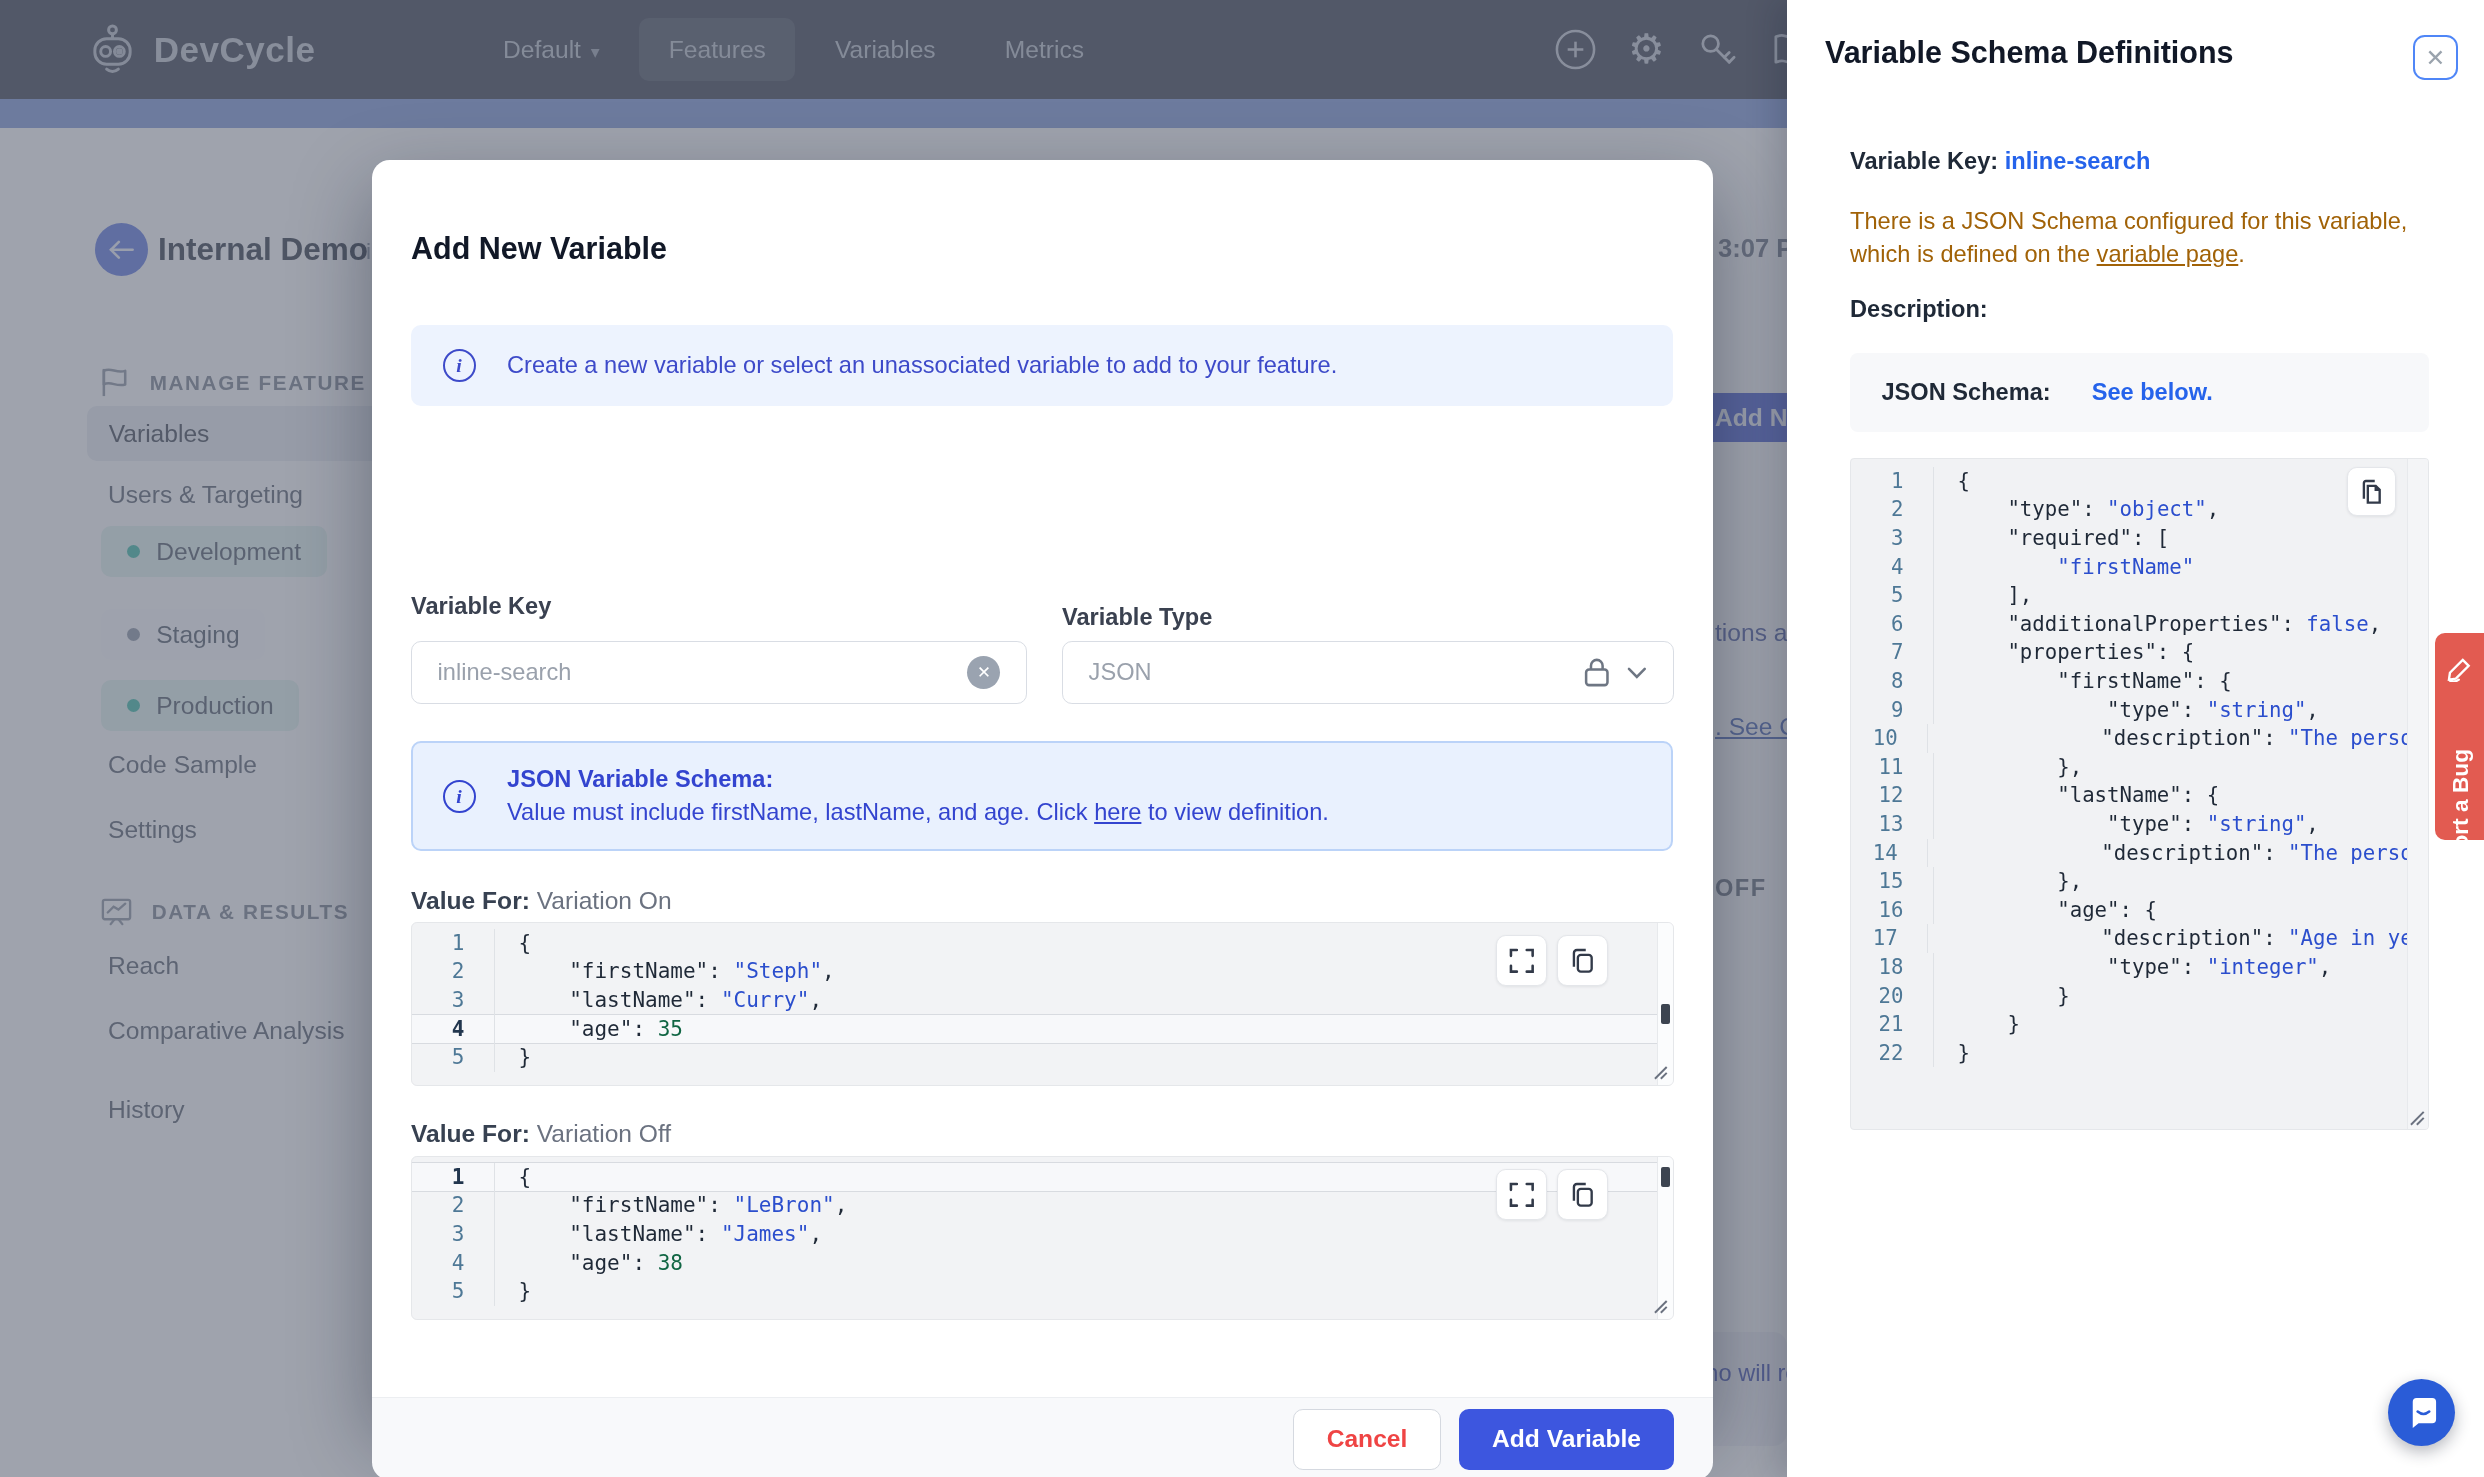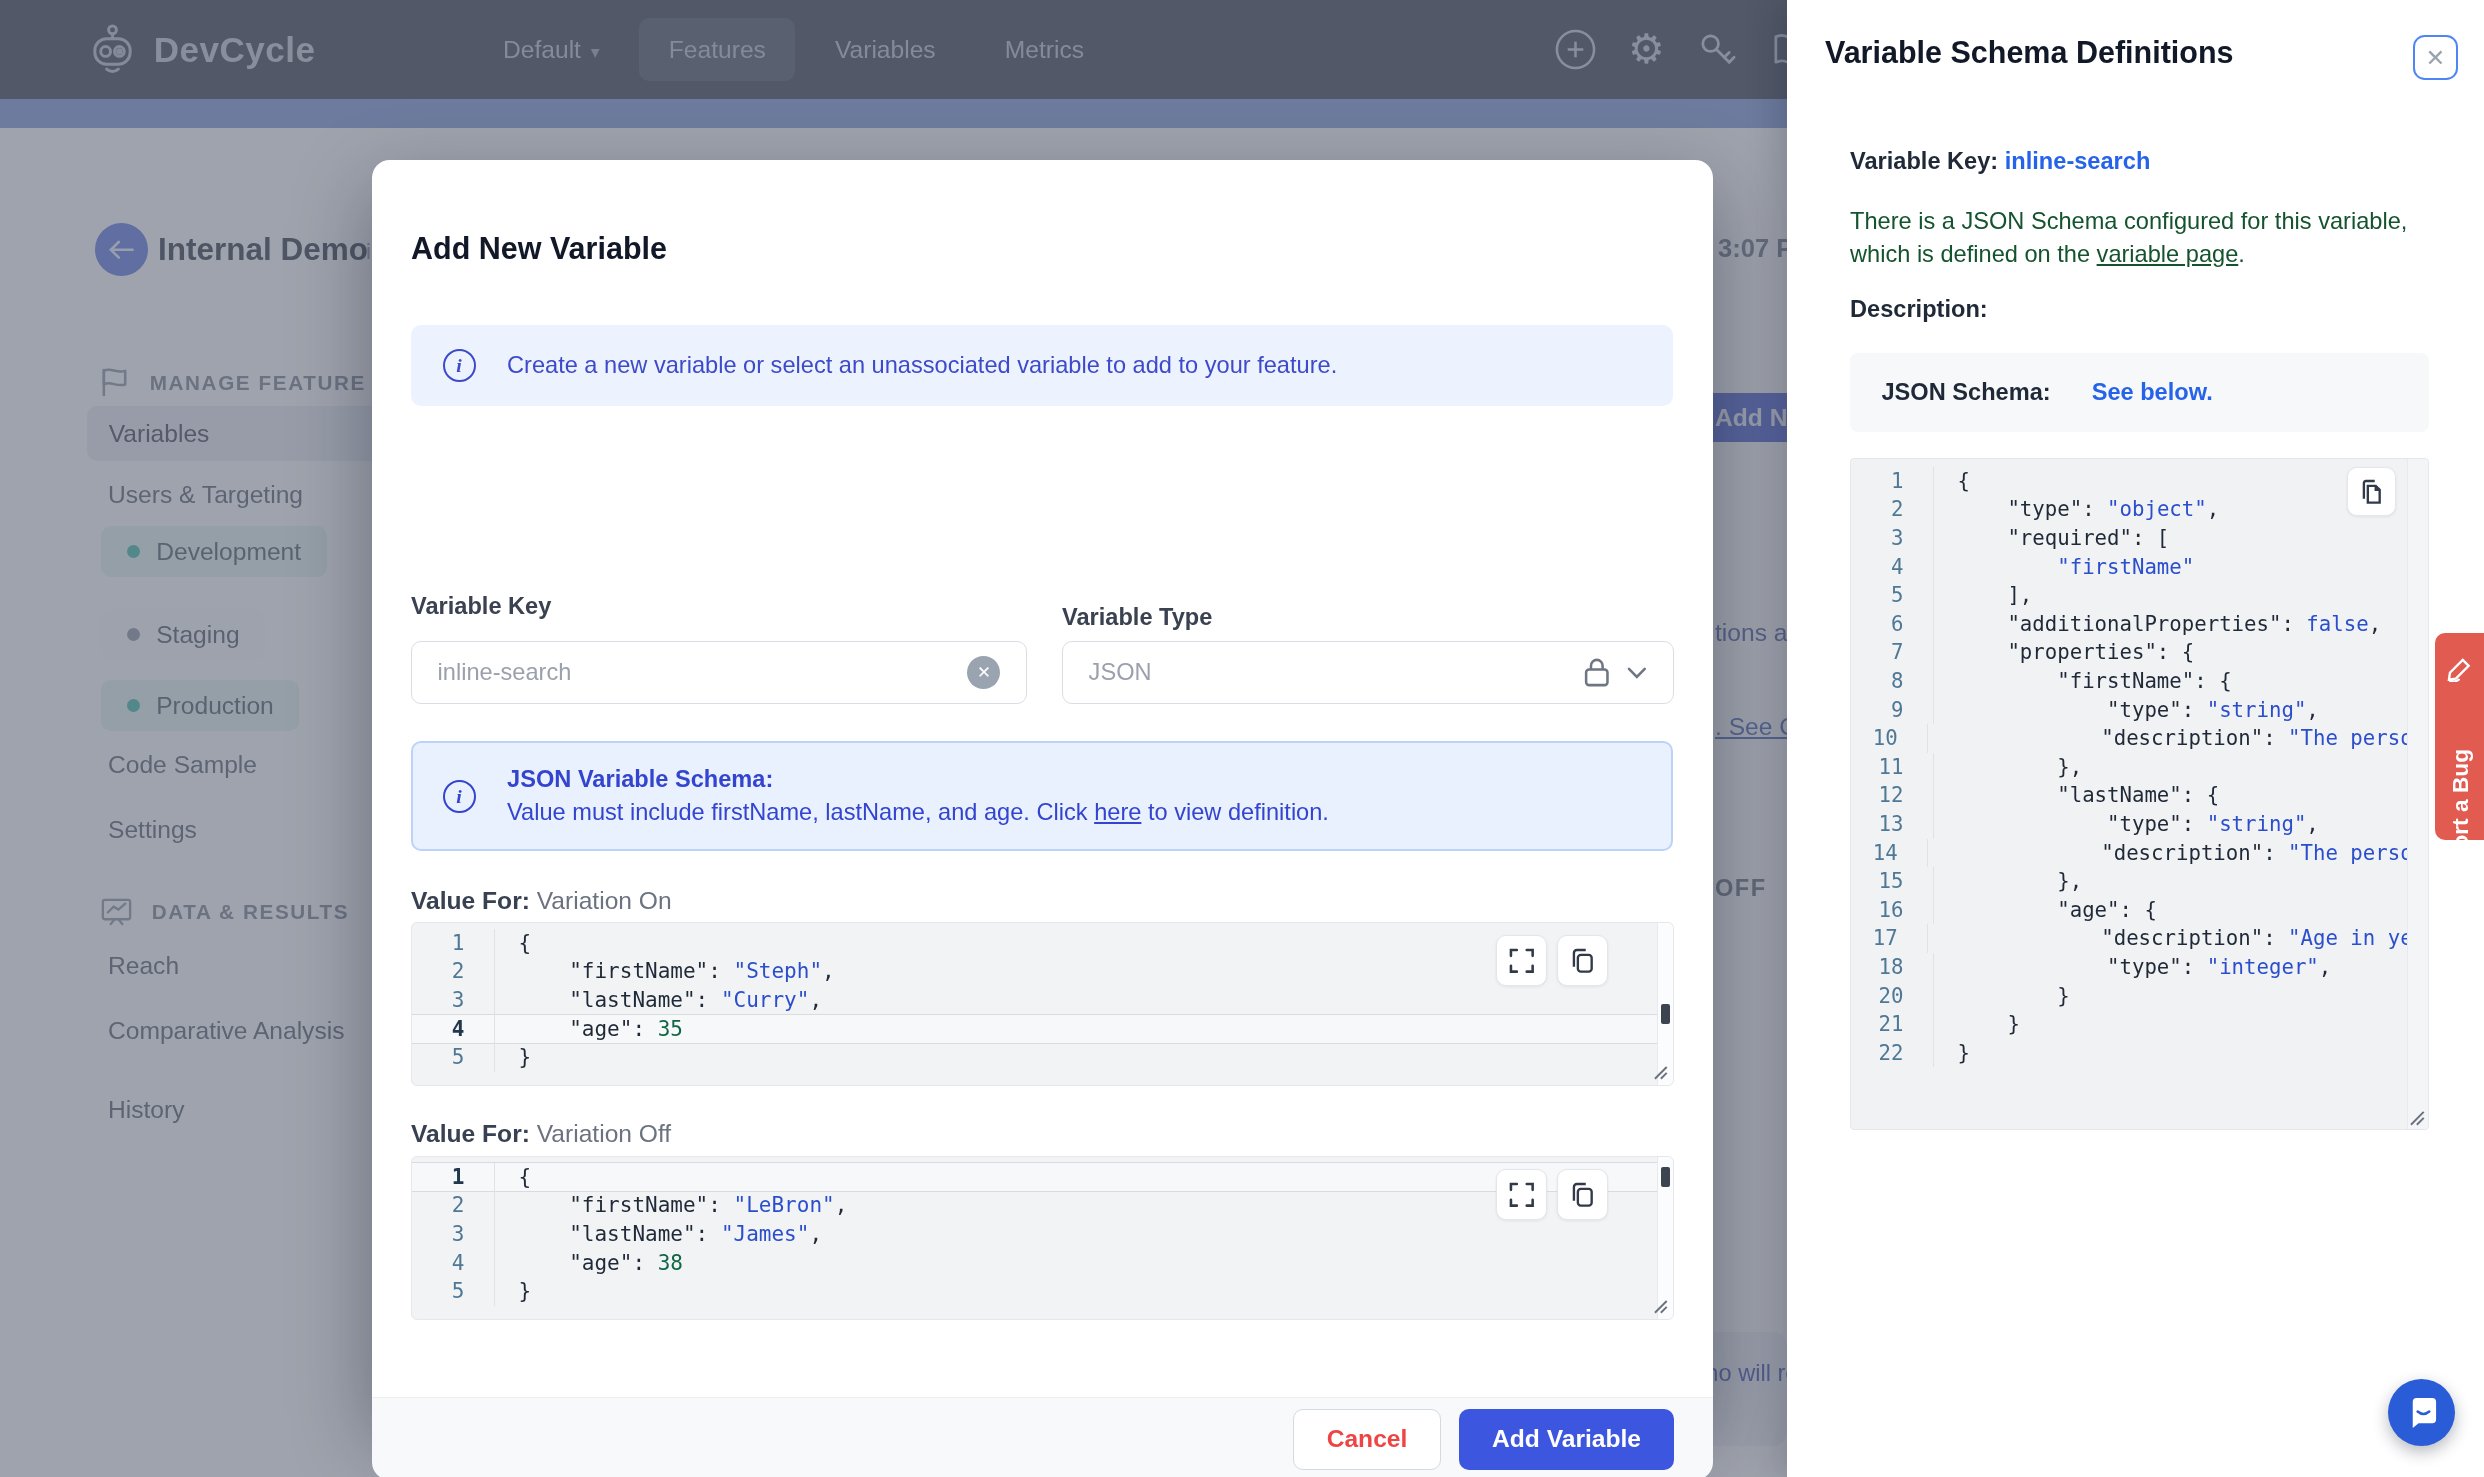--- a/index.html
+++ b/index.html
@@ -96,21 +96,21 @@
     box-shadow:0 1px 3px rgba(15,23,42,.08); display:flex; align-items:center; justify-content:center; }
   .resize-grip { position:absolute; }
 
   
   .panel { left:1787px; top:0; width:697px; height:1478px; background:#fff; box-shadow:-11.8px 0 29.6px rgba(15,23,42,.18); }
   .panel-title { position:absolute; left:38px; top:35px; font-size:30.5px; font-weight:700; color:#111827; }
   .close-btn { position:absolute; left:626px; top:35px; width:45px; height:45px; border:2.5px solid #4f86f7;
     border-radius:11.8px; color:#9aa3ad; font-size:23.6px; display:flex; align-items:center; justify-content:center; background:#fff; }
   .panel-varkey { position:absolute; left:63px; top:148px; font-size:23.6px; font-weight:700; color:#1f2937; }
   .panel-varkey a { color:var(--link,#2563EB); font-weight:600; }
-  .panel-para { position:absolute; left:63px; top:205px; width:591px; font-size:23.6px; line-height:32.5px; color:#14532d; }
+  .panel-para { position:absolute; left:63px; top:205px; width:591px; font-size:23.6px; line-height:32.5px; color:#a16207; }
   .panel-para u { text-decoration:underline; }
   .panel-desc { position:absolute; left:63px; top:296px; font-size:23.6px; font-weight:700; color:#1f2937; }
   .schema-row { position:absolute; left:63px; top:353px; width:579px; height:79px; background:#f7f8fa; border-radius:7.9px;
     display:flex; align-items:center; padding:0 31.5px; }
   .schema-row .lbl { font-size:23.6px; font-weight:600; color:#1f2937; }
   .schema-row .lnk { font-size:23.6px; font-weight:700; color:var(--link,#2563EB); margin-left:41px; }
   a { text-decoration:none; }
 
   
   .bug-tab { left:2435px; top:633px; width:49px; height:207px; background:var(--bug-red,#E25B51);

